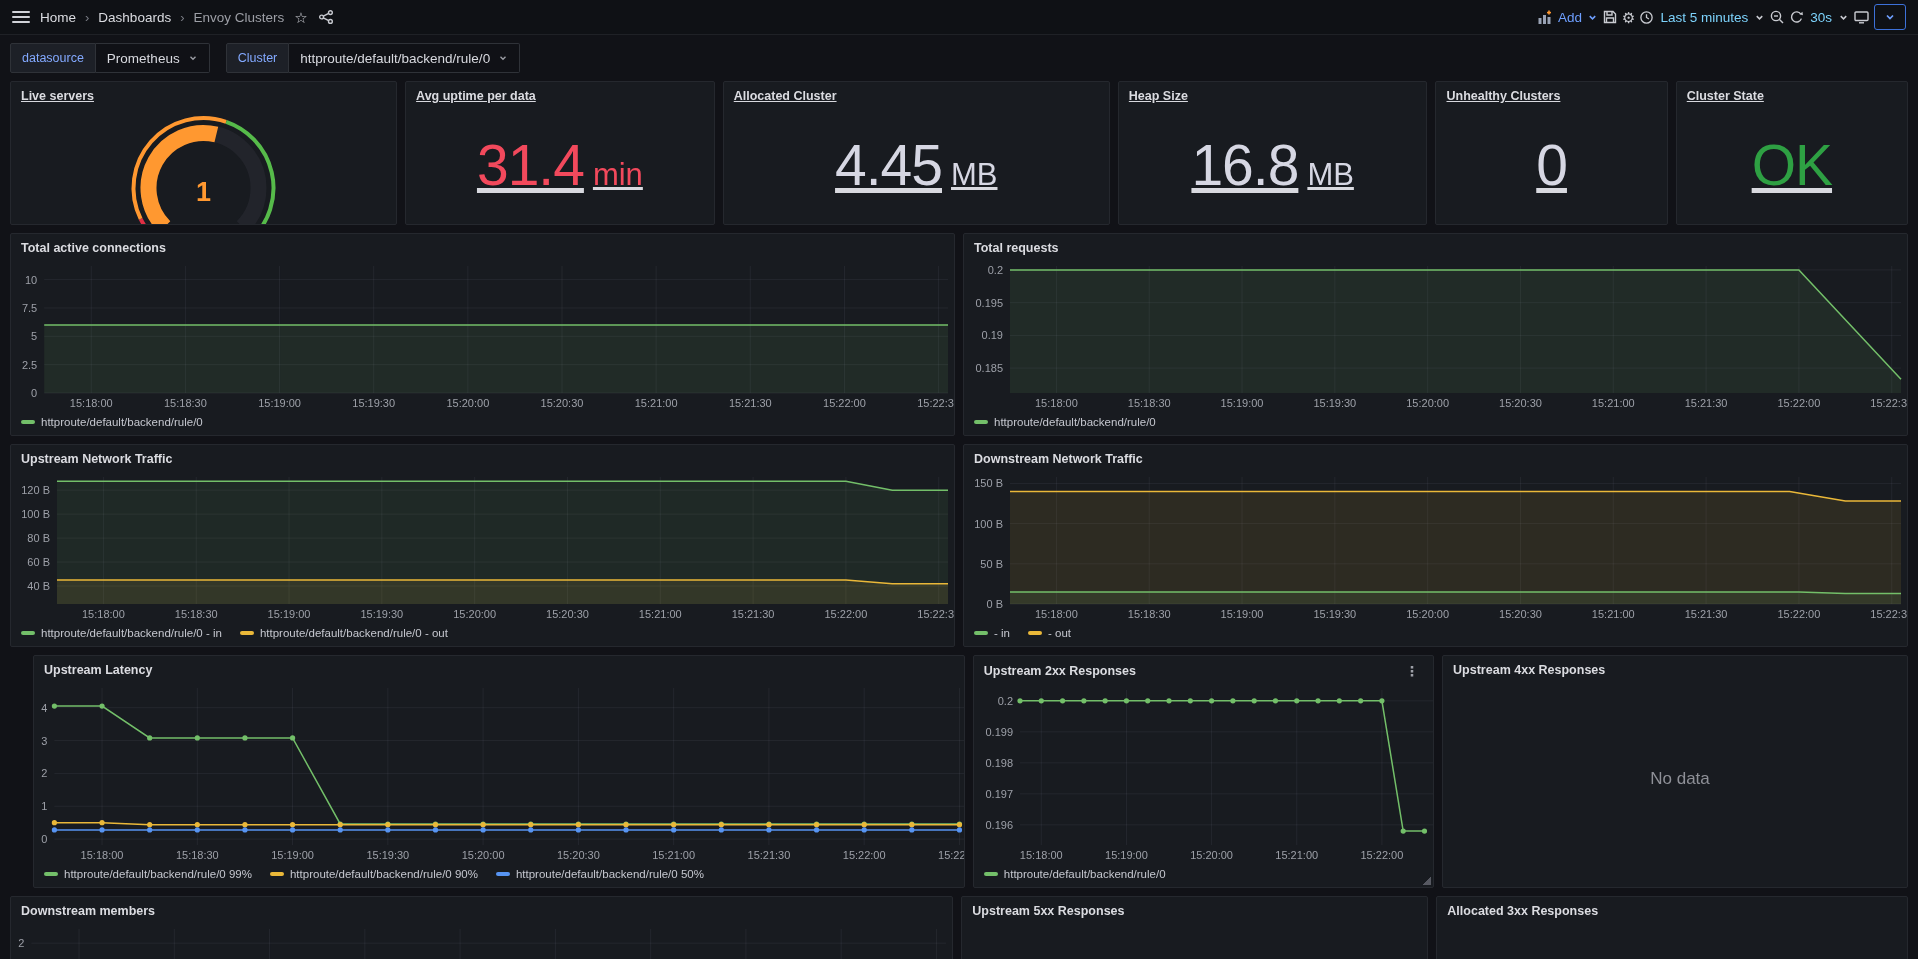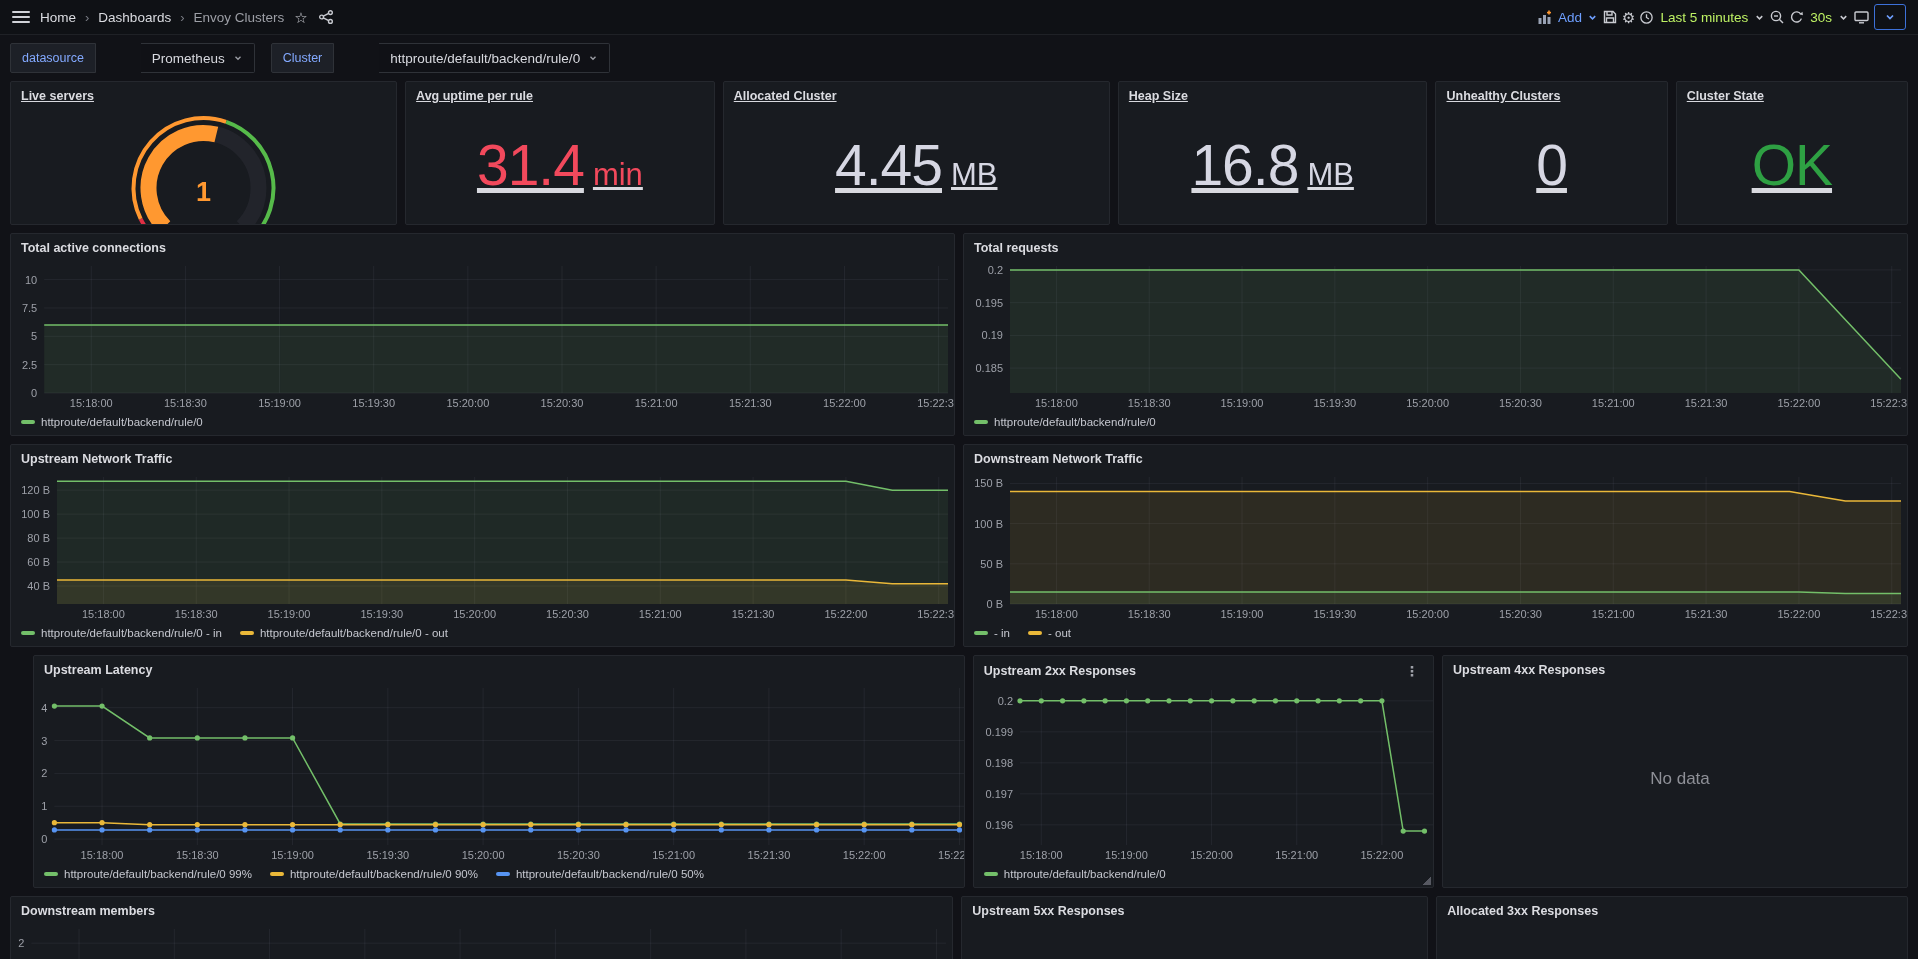--- a/index.html
+++ b/index.html
@@ -24,40 +24,40 @@
   .nav-right { gap: 4px; }
   .burger { width: 18px; cursor: pointer; padding: 2px 0; }
   .burger i { display: block; height: 2px; background: #d0d2d8; margin: 3px 0; border-radius: 1px; }
   .crumbs { display: flex; align-items: center; gap: 9px; font-size: 13.5px; }
   .crumb { color: #dbdce1; font-weight: 500; cursor: pointer; }
   .crumb.current { color: #9d9fa6; font-weight: 400; }
   .crumb-sep { color: #7b7e86; font-size: 13px; }
   .icon-btn { display: flex; align-items: center; justify-content: center; cursor: pointer; color: #c9cbd1; }
   .glyph { font-size: 15px; line-height: 1; color: #c9cbd1; }
   .add-btn { display: flex; align-items: center; gap: 5px; color: #6e9fff; font-size: 13.5px; font-weight: 500; cursor: pointer; }
-  .time-btn, .refresh-int { display: flex; align-items: center; gap: 6px; color: #bef264; font-size: 13.5px; cursor: pointer; }
+  .time-btn, .refresh-int { display: flex; align-items: center; gap: 6px; color: #7dd3fc; font-size: 13.5px; cursor: pointer; }
   .kiosk-btn {
     width: 32px; height: 26px; border: 1px solid #3d71d9; border-radius: 3px;
     display: flex; align-items: center; justify-content: center; cursor: pointer;
   }
 
   
   .dashboard { flex: 1; padding: 8px 10px; display: flex; flex-direction: column; gap: 8px; }
 
   .var-row { display: flex; gap: 16px; flex: 0 0 30px; }
   .var-group { display: flex; }
   .var-label {
     height: 30px; display: flex; align-items: center; padding: 0 11px;
     background: #1d2027; border: 1px solid #2f3238; border-radius: 2px 0 0 2px;
     color: #83a9ff; font-size: 12.5px; font-weight: 500; cursor: default;
   }
   .var-value {
     height: 30px; display: flex; align-items: center; gap: 8px; padding: 0 11px;
     background: #101116; border: 1px solid #2f3238; border-left: none; border-radius: 0 2px 2px 0;
-    color: #d8d9df; font-size: 13.5px; cursor: pointer; margin-left: 45px;
+    color: #d8d9df; font-size: 13.5px; cursor: pointer;
   }
 
   .panel {
     background: #181b20; border: 1px solid #25282e; border-radius: 2px;
     display: flex; flex-direction: column; overflow: hidden; position: relative;
   }
   .panel-title {
     padding: 7px 10px 3px; font-size: 12.5px; font-weight: 600; color: #dbdce1;
     display: flex; align-items: center; justify-content: space-between; flex: 0 0 auto;
     cursor: pointer; white-space: nowrap;
@@ -220,21 +220,21 @@
               <path d="M 153.60912703473988 120.89087296526012 A 55 55 0 0 1 205.3394950120748 28.51965437812779" fill="none" stroke="#ff9830" stroke-width="16"></path>
               <path d="M 143.00252531694167 131.49747468305833 A 70 70 0 0 1 129.63806969675687 112.79574188991403" fill="none" stroke="#e02f44" stroke-width="4"></path>
               <path d="M 129.63806969675687 112.79574188991403 A 70 70 0 0 1 215.17421927387042 15.774024882071814" fill="none" stroke="#ff9830" stroke-width="4"></path>
               <path d="M 215.17421927387042 15.774024882071814 A 70 70 0 0 1 241.99747468305833 131.49747468305833" fill="none" stroke="#56bb4a" stroke-width="4"></path>
               <text x="192.5" y="95" text-anchor="middle" fill="#ff9830" font-size="27" font-weight="700">1</text>
             </svg>
           </div>
       </div>
       <div class="panel">
         <div class="panel-title">
-            <span>Avg uptime per rule</span>
+            <span>Avg uptime per data</span>
           </div>
         <div class="stat-body">
             <div class="stat-value" style="color: rgb(242, 73, 92);">
           <span class="num">31.4</span>
               <span class="unit">min</span>
         </div>
           </div>
       </div>
       <div class="panel">
         <div class="panel-title">

